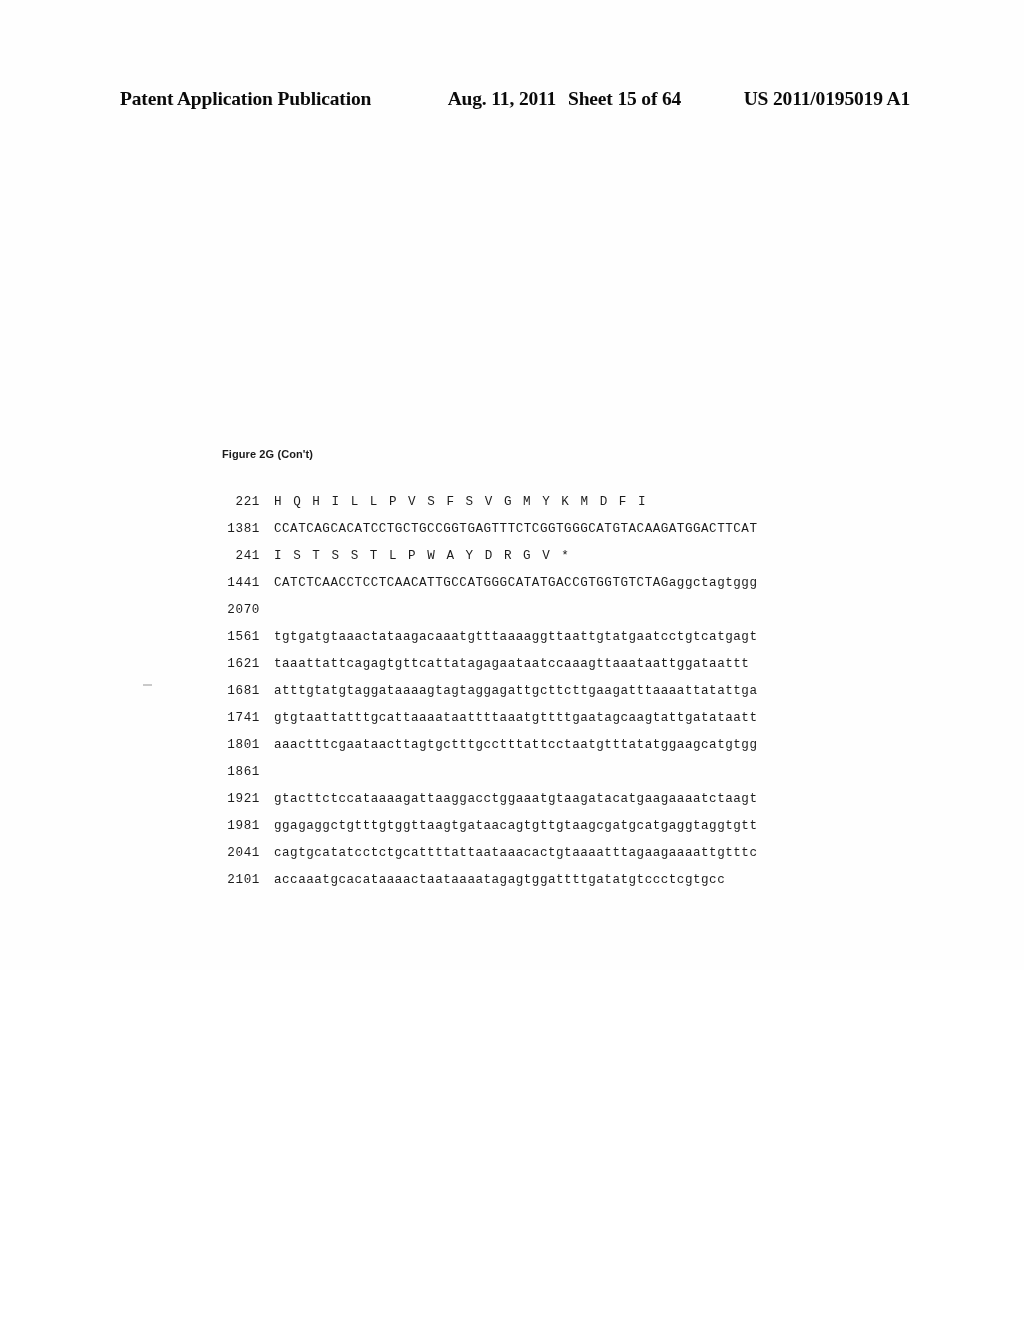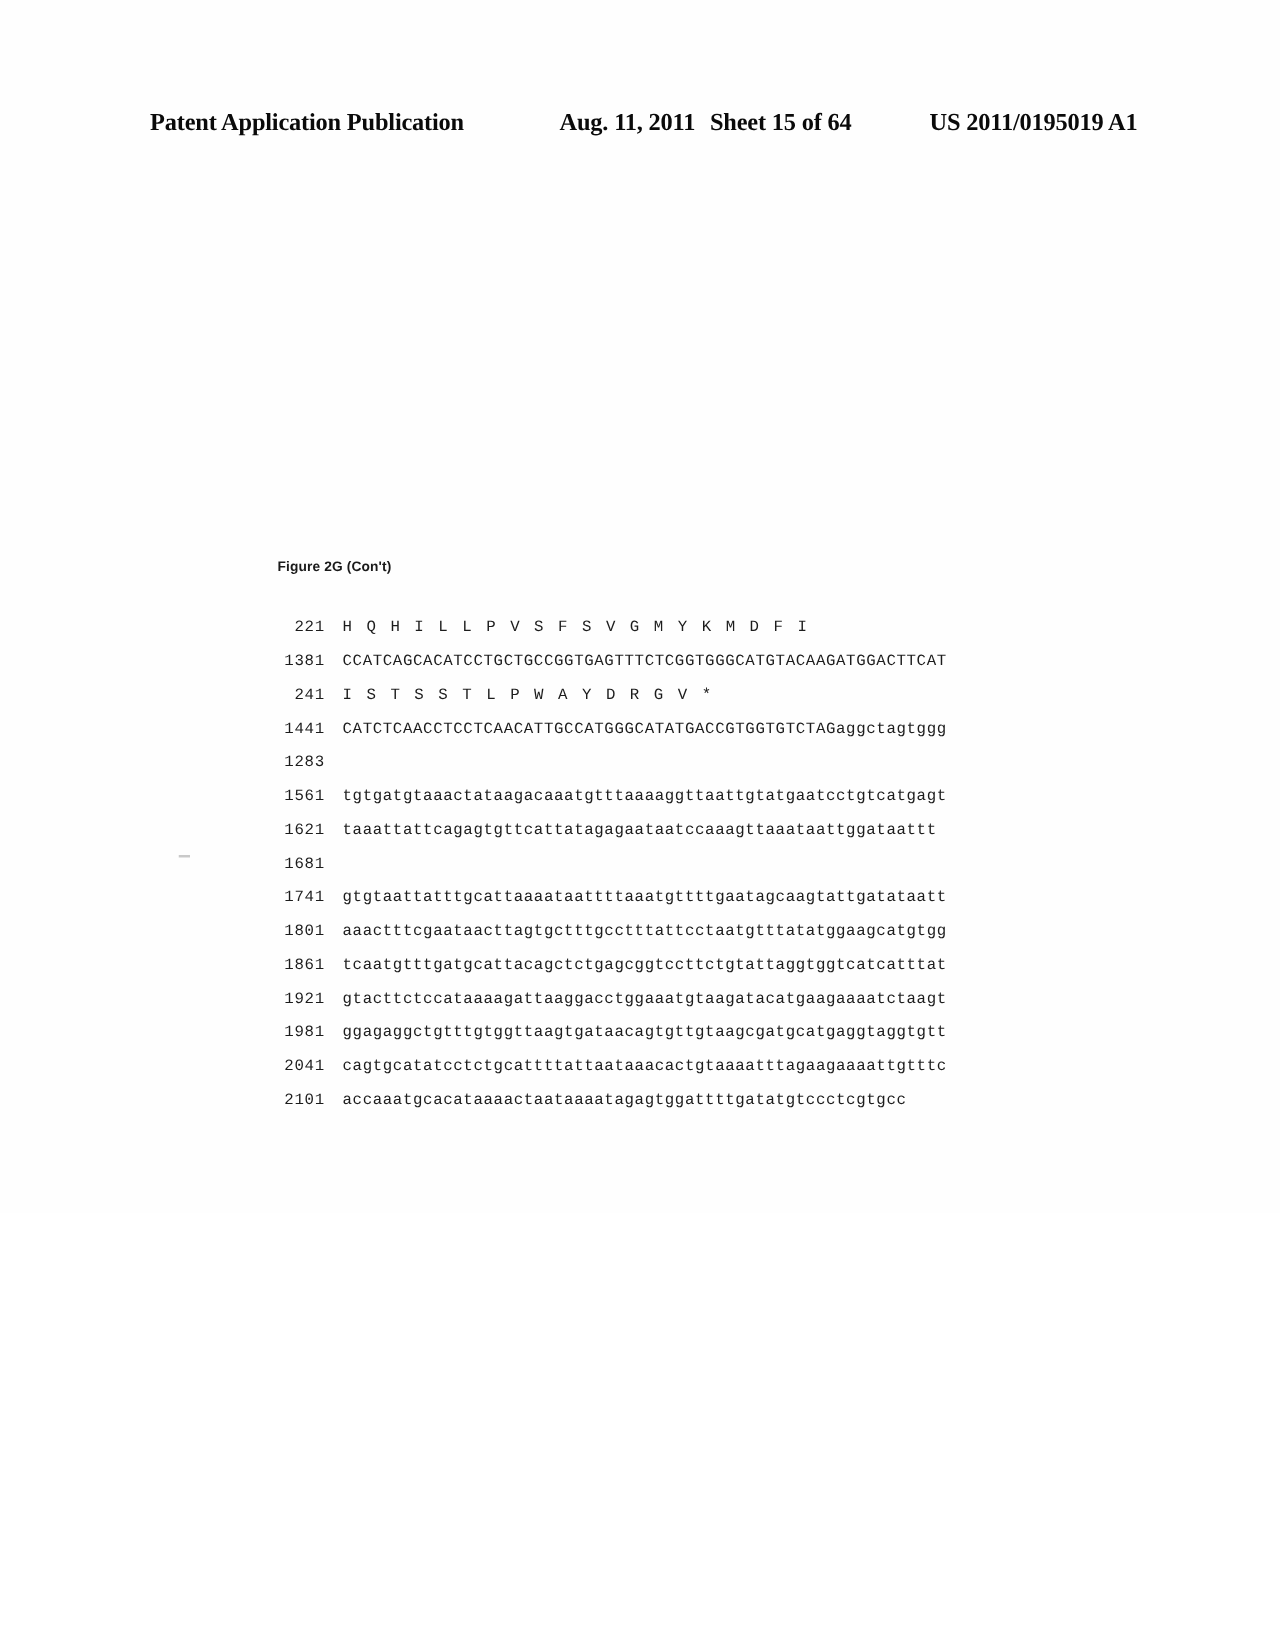--- a/index.html
+++ b/index.html
@@ -134,44 +134,44 @@
       </div>
       <div class="seq-row protein">
         <span class="seq-index">241</span>
         <span class="seq-text">ISTSSTLPWAYDRGV*</span>
       </div>
       <div class="seq-row nucleotide">
         <span class="seq-index">1441</span>
         <span class="seq-text">CATCTCAACCTCCTCAACATTGCCATGGGCATATGACCGTGGTGTCTAGaggctagtggg</span>
       </div>
       <div class="seq-row nucleotide">
-        <span class="seq-index">1283</span>
+        <span class="seq-index">2070</span>
       </div>
       <div class="seq-row nucleotide">
         <span class="seq-index">1561</span>
         <span class="seq-text">tgtgatgtaaactataagacaaatgtttaaaaggttaattgtatgaatcctgtcatgagt</span>
       </div>
       <div class="seq-row nucleotide">
         <span class="seq-index">1621</span>
         <span class="seq-text">taaattattcagagtgttcattatagagaataatccaaagttaaataattggataattt</span>
       </div>
       <div class="seq-row nucleotide">
         <span class="seq-index">1681</span>
+        <span class="seq-text">atttgtatgtaggataaaagtagtaggagattgcttcttgaagatttaaaattatattga</span>
       </div>
       <div class="seq-row nucleotide">
         <span class="seq-index">1741</span>
         <span class="seq-text">gtgtaattatttgcattaaaataattttaaatgttttgaatagcaagtattgatataatt</span>
       </div>
       <div class="seq-row nucleotide">
         <span class="seq-index">1801</span>
         <span class="seq-text">aaactttcgaataacttagtgctttgcctttattcctaatgtttatatggaagcatgtgg</span>
       </div>
       <div class="seq-row nucleotide">
         <span class="seq-index">1861</span>
-        <span class="seq-text">tcaatgtttgatgcattacagctctgagcggtccttctgtattaggtggtcatcatttat</span>
       </div>
       <div class="seq-row nucleotide">
         <span class="seq-index">1921</span>
         <span class="seq-text">gtacttctccataaaagattaaggacctggaaatgtaagatacatgaagaaaatctaagt</span>
       </div>
       <div class="seq-row nucleotide">
         <span class="seq-index">1981</span>
         <span class="seq-text">ggagaggctgtttgtggttaagtgataacagtgttgtaagcgatgcatgaggtaggtgtt</span>
       </div>
       <div class="seq-row nucleotide">

